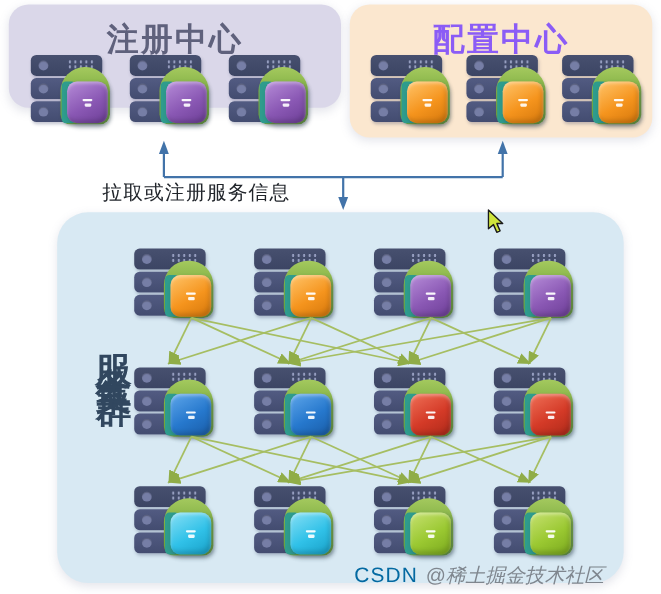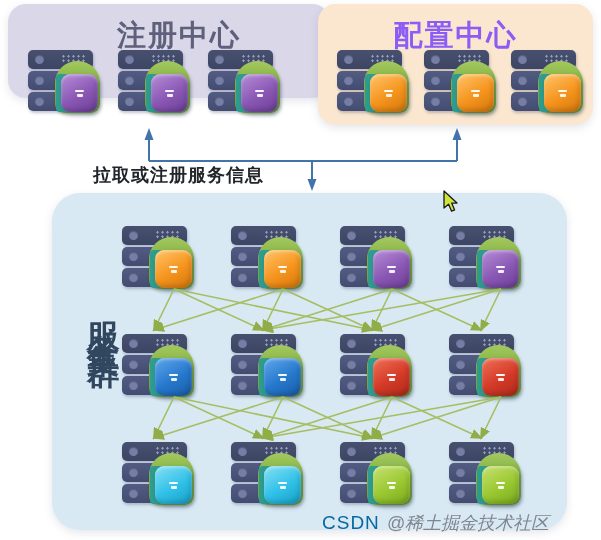--- a/index.html
+++ b/index.html
@@ -2,21 +2,21 @@
 <html><head>
 <meta charset="utf-8">
 <style>
   html,body{margin:0;padding:0;}
   body{width:601px;height:540px;background:#ffffff;overflow:hidden;
        font-family:"Liberation Sans","DejaVu Sans",sans-serif;}
   .page{position:relative;width:601px;height:540px;background:#ffffff;}
 
   
   .panel{position:absolute;border-radius:18px;box-shadow:0 3px 9px rgba(110,115,150,.18);}
-  .panel.registry{left:8px;top:4px;width:302px;height:94px;padding-left:20px;}
+  .panel.registry{left:8px;top:4px;width:302px;height:94px;}
   .panel.config{left:318px;top:4px;width:275px;height:121px;}
   .panel.cluster{left:52px;top:193px;width:515px;height:337px;border-radius:28px;}
   .panel-title{margin:0;padding-top:12px;text-align:center;font-size:29px;font-weight:700;letter-spacing:2px;}
   .vlabel{position:absolute;left:31px;top:103px;writing-mode:vertical-rl;text-orientation:upright;
           font-size:33px;font-weight:700;letter-spacing:11px;line-height:40px;}
 
   
   .server-row{position:absolute;top:46px;display:flex;}
   .panel.registry .server-row{left:20px;gap:25px;}
   .panel.config .server-row{left:19px;gap:22px;}
@@ -43,21 +43,21 @@
         box-shadow:2px 3px 5px rgba(30,50,80,.32), inset 0 2px 3px rgba(255,255,255,.35), inset -2px -3px 4px rgba(0,0,0,.15);
         display:flex;align-items:center;justify-content:center;}
   .glyph{display:block;width:9px;}
   .glyph::before{content:"";display:block;width:9px;height:2.5px;background:rgba(255,255,255,.95);border-radius:1px;margin-bottom:2px;}
   .glyph::after{content:"";display:block;width:6px;height:2.5px;background:rgba(255,255,255,.9);border-radius:1px;margin:0 auto;}
 
   
   .overlay{position:absolute;left:0;top:0;z-index:5;pointer-events:none;}
 
   
-  .conn-label{position:absolute;z-index:6;font-size:18px;color:#21252b;letter-spacing:1px;font-weight:bold;}
+  .conn-label{position:absolute;z-index:6;font-size:18px;color:#21252b;letter-spacing:1px;}
   .conn-label.left{left:93px;top:163px;}
   .conn-label.right{left:389px;top:161px;}
 
   
   .watermark{position:absolute;left:322px;top:511px;z-index:7;display:flex;gap:7px;align-items:baseline;font-size:18px;}
   .wm-brand{color:#0369a1;font-size:19px;letter-spacing:1px;}
   .wm-handle{color:#7f868e;font-style:italic;}
 
   .cursor{position:absolute;left:443px;top:190px;z-index:8;}
 </style>

